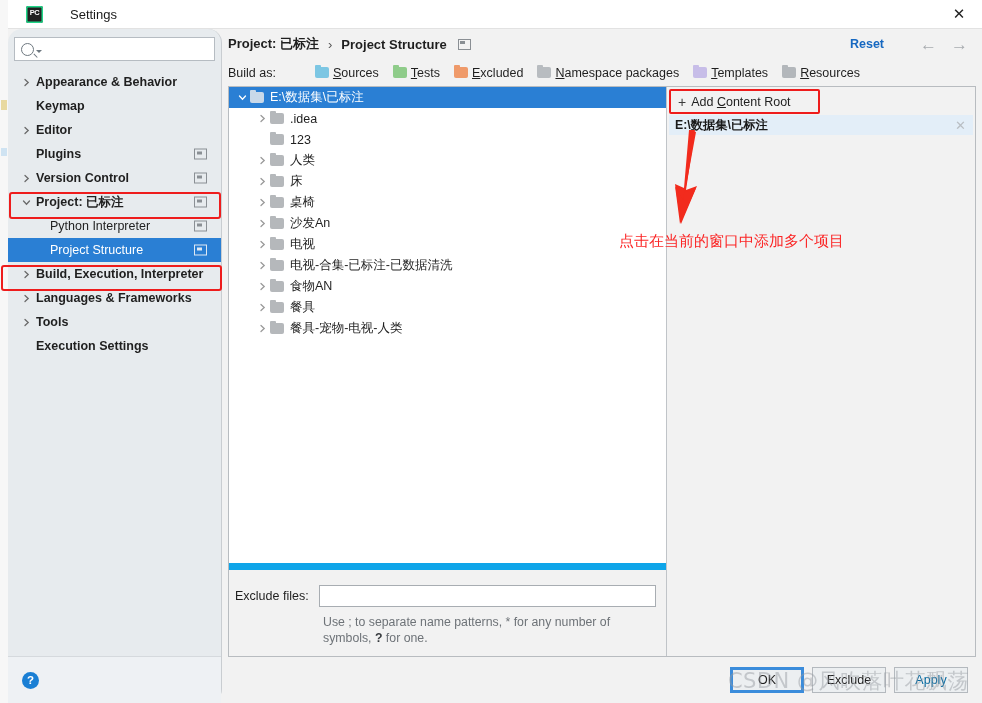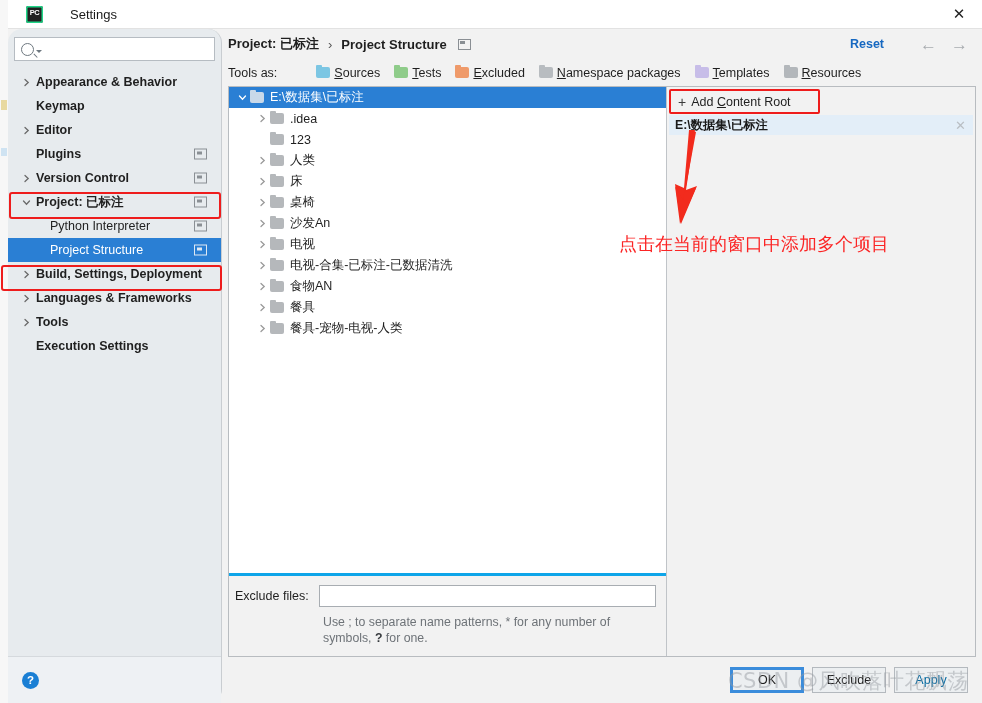--- a/index.html
+++ b/index.html
@@ -220,22 +220,22 @@
   .ffolder::before {
     content: ""; position: absolute; left: 0; top: -2.5px;
     width: 6px; height: 3px; background: #b5b8bb; border-radius: 1px 1px 0 0;
   }
   .ftrow.root .ffolder, .ftrow.root .ffolder::before { background: #c9d9e9; }
   .ftname { white-space: nowrap; font-family: "Liberation Sans", "DejaVu Sans", sans-serif; }
   .ind1 { padding-left: 6px; }
   .ind2 { padding-left: 26px; }
 
   #exclude-section {
-    border-top: 3px solid #0ea5e9; background: #f2f2f2;
-    padding: 9px 10px 10px 6px; flex: none;
+    border-top: 7px solid #0ea5e9; background: #f2f2f2;
+    padding: 15px 10px 10px 6px; flex: none;
   }
   #exclude-row { display: flex; align-items: center; }
   #exclude-label { font-size: 12.5px; margin-right: 10px; white-space: nowrap; }
   #exclude-input {
     flex: 1; height: 20px; background: #fff;
     border: 1px solid #a8adb2; outline: none;
     font-size: 12.5px; padding: 0 4px;
     font-family: "Liberation Sans", sans-serif;
   }
   #exclude-hint {
@@ -271,21 +271,21 @@
     font-family: "Liberation Sans", "DejaVu Sans", sans-serif;
   }
   #root-entry-close {
     margin-left: auto; color: #b9bec3; font-size: 13px;
     cursor: default; padding: 0 3px;
   }
 
   
   #annotation-text {
     position: absolute; left: 611px; top: 232px;
-    color: #fb2525; font-size: 18px; white-space: nowrap;
+    color: #fb2525; font-size: 15px; white-space: nowrap;
     font-family: "DejaVu Sans", "Liberation Sans", sans-serif;
     pointer-events: none; z-index: 40;
   }
   #red-arrow {
     position: absolute; left: 655px; top: 128px;
     width: 46px; height: 100px; pointer-events: none; z-index: 40;
   }
 
   
   #footer {
@@ -390,21 +390,21 @@
           <div class="tree-row indented selected">
             <span class="tree-label">Project Structure</span>
             <span class="proj-badge"></span>
           </div>
           <div class="tree-row bold">
             <span class="chevron">
               <svg width="9" height="9" viewBox="0 0 9 9">
                 <path d="M3 1.5 L6.2 4.5 L3 7.5" stroke="currentColor" stroke-width="1.3" fill="none" stroke-linecap="round"></path>
               </svg>
             </span>
-            <span class="tree-label">Build, Settings, Deployment</span>
+            <span class="tree-label">Build, Execution, Interpreter</span>
           </div>
           <div class="tree-row bold">
             <span class="chevron">
               <svg width="9" height="9" viewBox="0 0 9 9">
                 <path d="M3 1.5 L6.2 4.5 L3 7.5" stroke="currentColor" stroke-width="1.3" fill="none" stroke-linecap="round"></path>
               </svg>
             </span>
             <span class="tree-label">Languages &amp; Frameworks</span>
           </div>
           <div class="tree-row bold">
@@ -439,21 +439,21 @@
         </div>
         <div id="breadcrumb-badge"></div>
         <div id="breadcrumb-right">
           <span id="reset-link">Reset</span>
           <span class="nav-arrow">←</span>
           <span class="nav-arrow">→</span>
         </div>
       </div>
 
       <div id="markas-bar">
-        <span id="markas-label">Tools as:</span>
+        <span id="markas-label">Build as:</span>
         <span id="markas-items" style="display:flex;align-items:flex-end;padding-left:24px;">
             <span class="markas-item">
               <span class="folder-ico" style="background: rgb(124, 198, 227);"></span>
               <span class="markas-text"><u>S</u>ources</span>
             </span>
             <span class="markas-item">
               <span class="folder-ico" style="background: rgb(143, 204, 138);"></span>
               <span class="markas-text"><u>T</u>ests</span>
             </span>
             <span class="markas-item">

